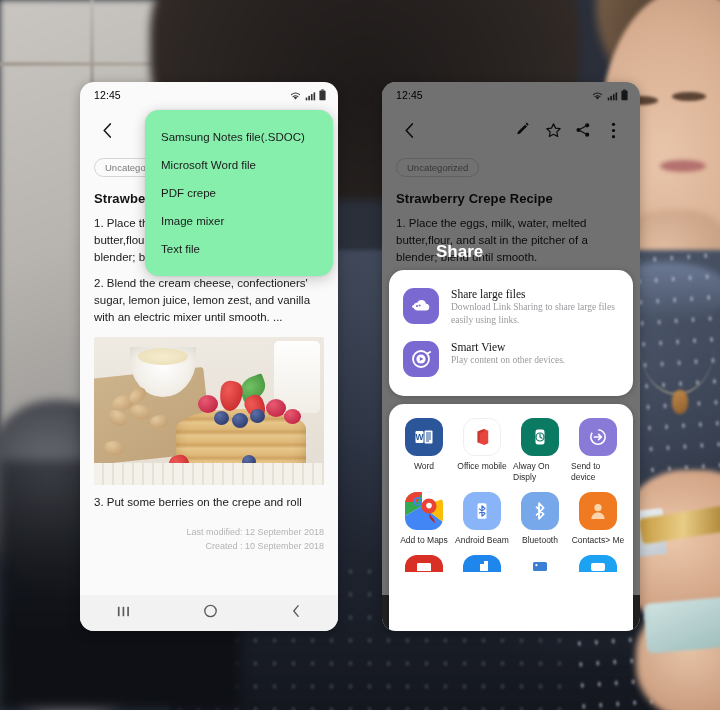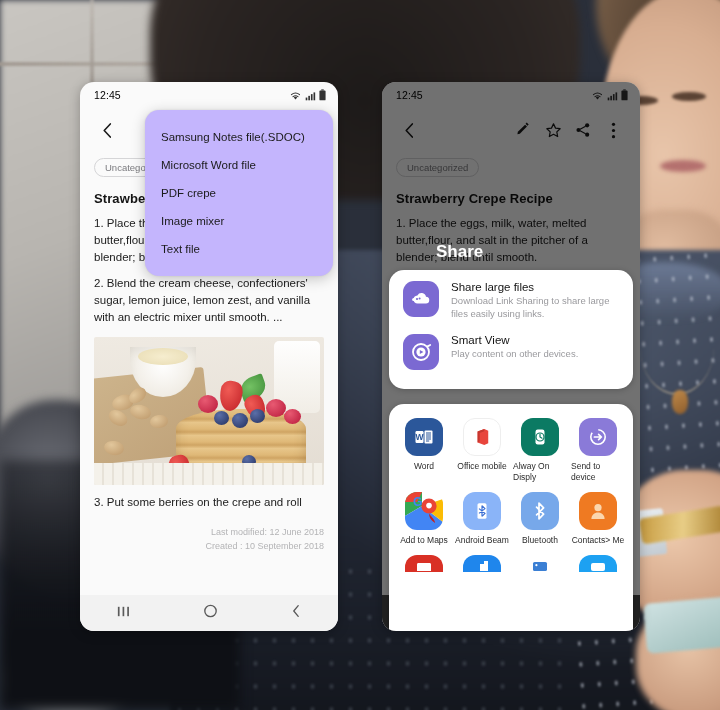--- a/index.html
+++ b/index.html
@@ -280,21 +280,21 @@
     position: absolute; left: 0; bottom: 0; width: 100%; height: 36px;
     display: flex; align-items: center; justify-content: space-around;
   }
   #phone-left .navbar { background: #f2f2f2; }
   #phone-right .navbar { background: #4a4a4a; }
 
   
   #export-menu {
     position: absolute; left: 65px; top: 28px;
     width: 188px;
-    background: #c4b5fd;
+    background: #86efac;
     border-radius: 14px;
     box-shadow: 0 3px 14px rgba(0,0,0,.22), 0 0 2px rgba(0,0,0,.10);
     padding: 13px 0 13px 0;
     z-index: 10;
   }
   .menu-item {
     padding: 8px 16px;
     font-size: 11.5px;
     color: #1b1b1b;
     white-space: nowrap;
@@ -310,21 +310,21 @@
     position: absolute; left: 14px; top: 160px;
     color: #fff; font-size: 17px; font-weight: bold;
     z-index: 6;
     margin-left: 40px;
   }
   .share-card {
     position: absolute; left: 7px; width: 244px;
     background: #fff; border-radius: 15px; z-index: 6;
     box-shadow: 0 1px 6px rgba(0,0,0,.22);
   }
-  #share-card-top { top: 188px; padding: 4px 0 12px; }
+  #share-card-top { top: 188px; padding: 11px 0 12px; font-family: Liberation Serif, serif; }
   #share-card-apps { top: 322px; padding: 14px 0 0; height: 250px; overflow: hidden; }
 
   .share-row { display: flex; align-items: flex-start; padding: 7px 14px; }
   .share-row .sicon {
     width: 36px; height: 36px; border-radius: 11px;
     background: #7b69d2; flex: none;
     display: flex; align-items: center; justify-content: center;
     margin-right: 12px;
   }
   .share-txt .st-title { font-size: 11.5px; color: #141414; }
@@ -442,21 +442,21 @@
       <div class="np-blue" style="left:120px;top:74px;width:15px;height:14px;"></div>
       <div class="np-blue" style="left:138px;top:76px;width:16px;height:15px;"></div>
       <div class="np-blue" style="left:156px;top:72px;width:15px;height:14px;"></div>
       <div class="np-blue" style="left:148px;top:118px;width:14px;height:13px;"></div>
       <div class="np-cloth"></div>
     </div>
 
     <div class="note-p">3. Put some berries on the crepe and roll</div>
 
     <div class="note-meta">
-      <div>Last modified: 12 June 2018</div>
+      <div>Last modified: 12 September 2018</div>
       <div>Created : 10 September 2018</div>
     </div>
   </div>
 
   <div id="export-menu">
     <div class="menu-item">Samsung Notes file(.SDOC)</div>
     <div class="menu-item">Microsoft Word file</div>
     <div class="menu-item">PDF crepe</div>
     <div class="menu-item">Image mixer</div>
     <div class="menu-item">Text file</div>

